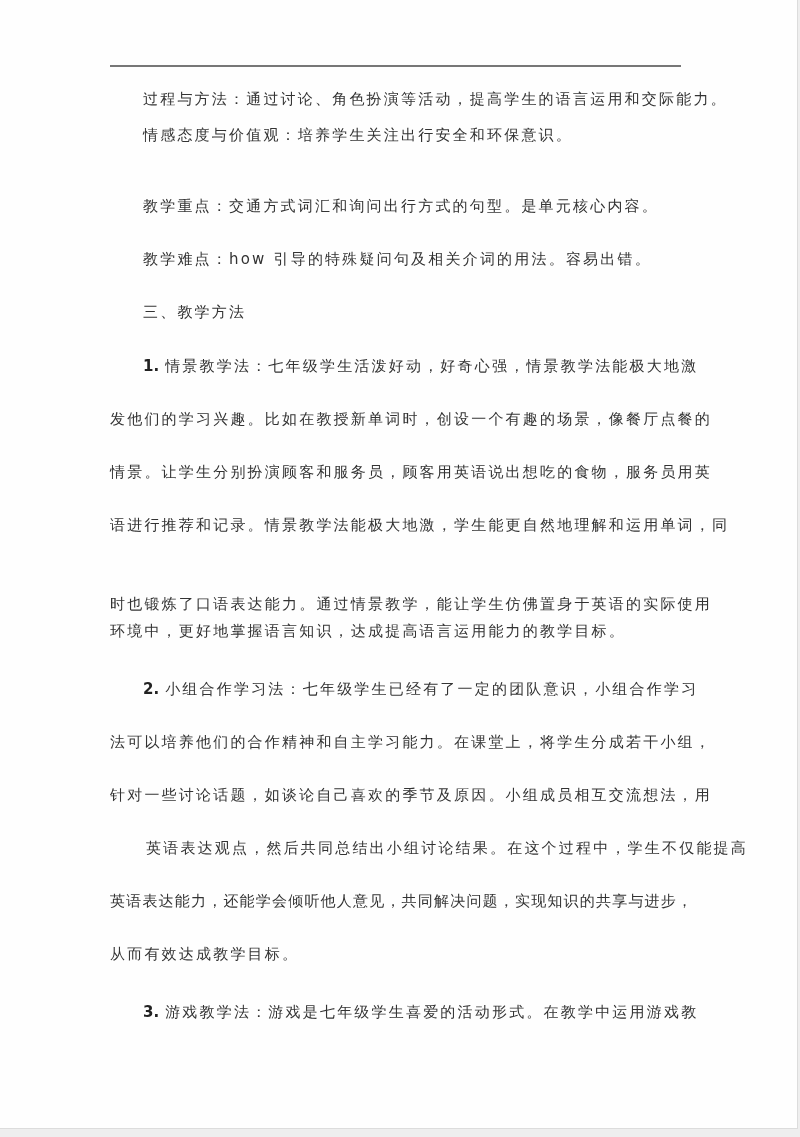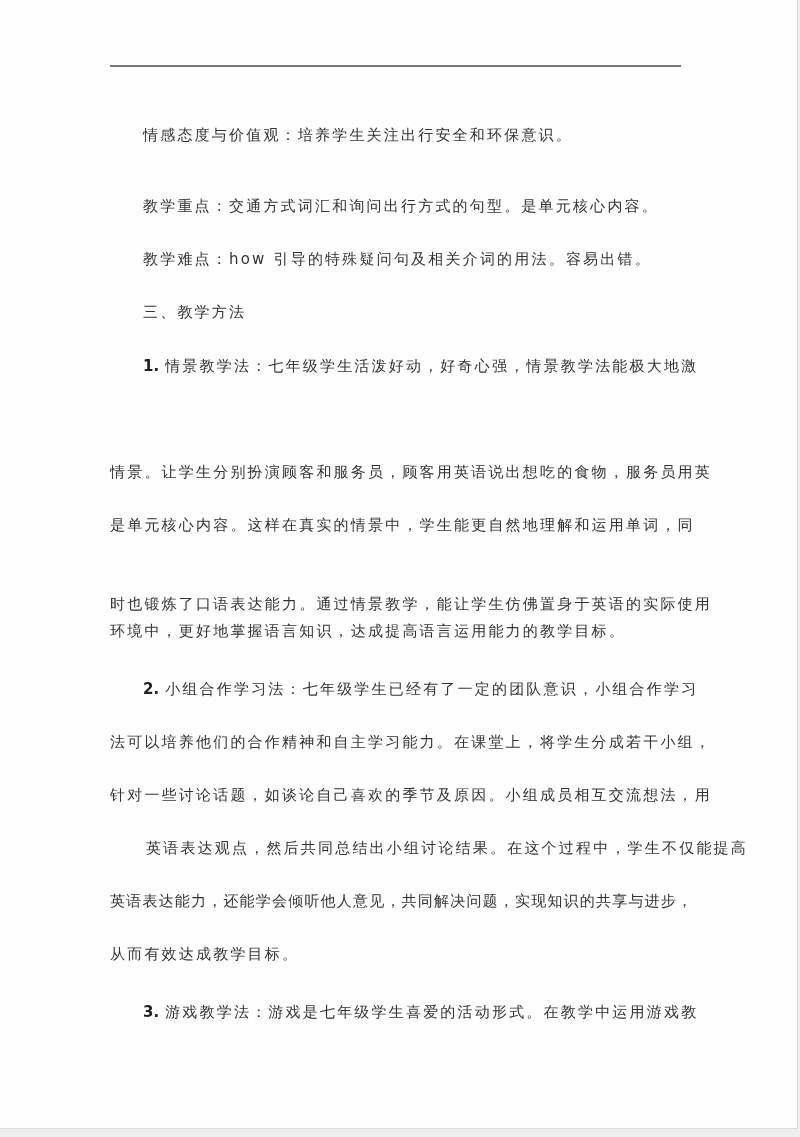--- a/index.html
+++ b/index.html
@@ -30,30 +30,32 @@
     }
     .line.tight { letter-spacing: 1.2px; }
     .line .num { color: #222; font-weight: bold; letter-spacing: 0; margin-right: 6px; }
   </style>
 </head>
 <body>
 
 <div class="page">
   <div class="header-rule"></div>
 
+  <div class="line" style="left:143px; top:90px;">过程与方法：通过讨论、角色扮演等活动，提高学生的语言运用和交际能力。</div>
   <div class="line" style="left:143px; top:126px;">情感态度与价值观：培养学生关注出行安全和环保意识。</div>
   <div class="line" style="left:143px; top:197px;">教学重点：交通方式词汇和询问出行方式的句型。是单元核心内容。</div>
   <div class="line" style="left:143px; top:250px;">教学难点：how 引导的特殊疑问句及相关介词的用法。容易出错。</div>
   <div class="line" style="left:143px; top:303px;">三、教学方法</div>
 
   <div class="line" style="left:143px; top:357px;">
     <span class="num">1.</span><span>情景教学法：七年级学生活泼好动，好奇心强，情景教学法能极大地激</span>
   </div>
+  <div class="line" style="left:110px; top:410px;">发他们的学习兴趣。比如在教授新单词时，创设一个有趣的场景，像餐厅点餐的</div>
   <div class="line" style="left:110px; top:463px;">情景。让学生分别扮演顾客和服务员，顾客用英语说出想吃的食物，服务员用英</div>
-  <div class="line" style="left:110px; top:516px;">是单元核心内容。这样在真实的情景中，学生能更自然地理解和运用单词，同</div>
+  <div class="line" style="left:110px; top:516px;">语进行推荐和记录。情景教学法能极大地激，学生能更自然地理解和运用单词，同</div>
   <div class="line" style="left:110px; top:595px;">时也锻炼了口语表达能力。通过情景教学，能让学生仿佛置身于英语的实际使用</div>
   <div class="line" style="left:110px; top:622px;">环境中，更好地掌握语言知识，达成提高语言运用能力的教学目标。</div>
 
   <div class="line" style="left:143px; top:680px;">
     <span class="num">2.</span><span>小组合作学习法：七年级学生已经有了一定的团队意识，小组合作学习</span>
   </div>
   <div class="line" style="left:110px; top:733px;">法可以培养他们的合作精神和自主学习能力。在课堂上，将学生分成若干小组，</div>
   <div class="line" style="left:110px; top:786px;">针对一些讨论话题，如谈论自己喜欢的季节及原因。小组成员相互交流想法，用</div>
   <div class="line" style="left:110px; top:839px;margin-left:36px;">英语表达观点，然后共同总结出小组讨论结果。在这个过程中，学生不仅能提高</div>
   <div class="line tight" style="left:110px; top:892px;">英语表达能力，还能学会倾听他人意见，共同解决问题，实现知识的共享与进步，</div>

